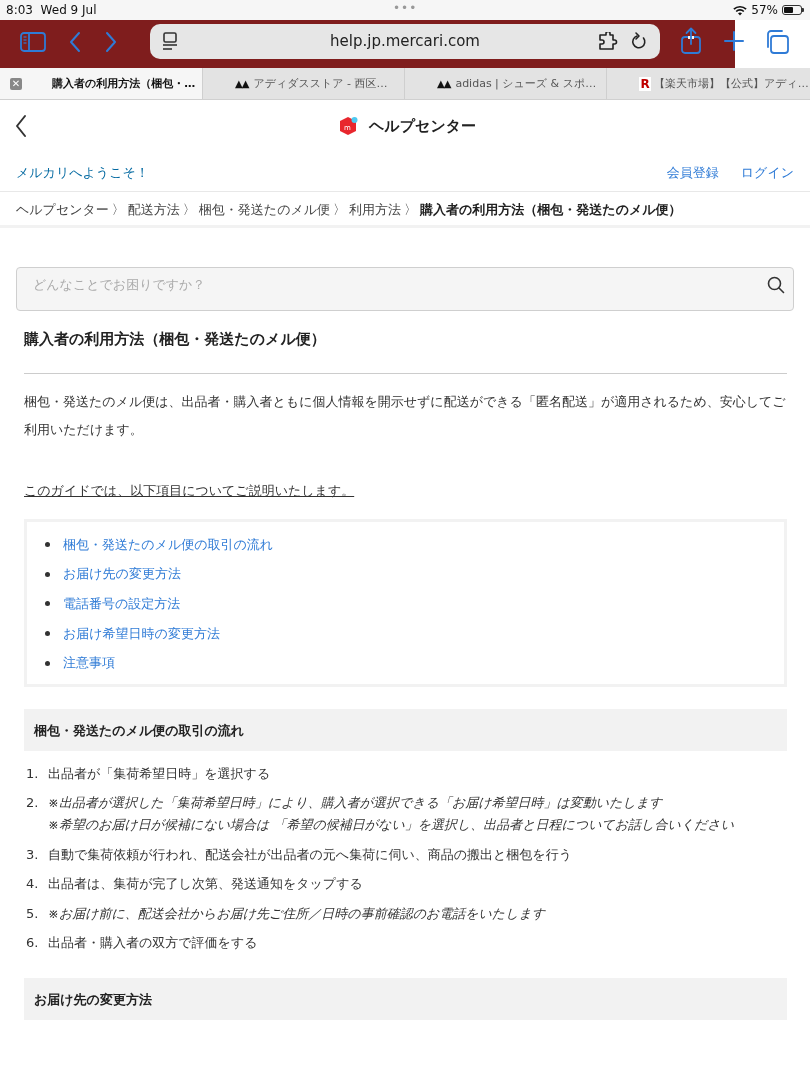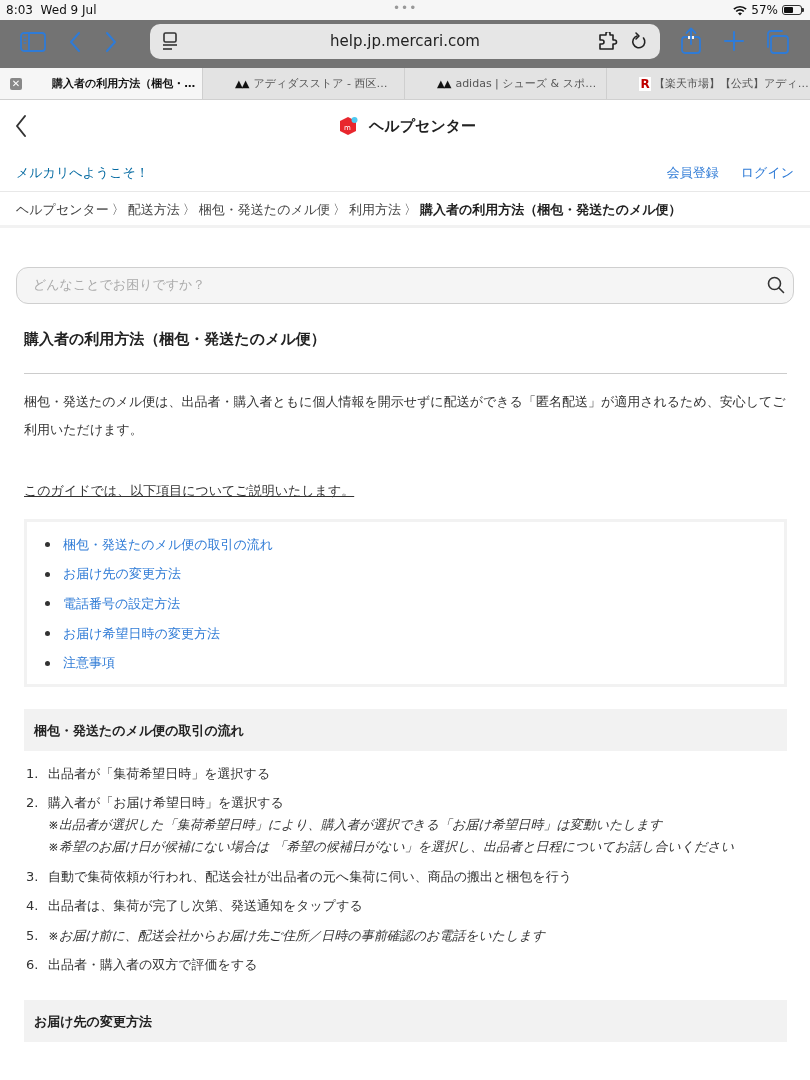--- a/index.html
+++ b/index.html
@@ -9,21 +9,21 @@
   
   .statusbar { position: absolute; top: 0; left: 0; width: 810px; height: 20px; background: #f6f6f6; font-size: 12px; color: #111; }
   .statusbar .time { position: absolute; left: 6px; top: 3px; }
   .statusbar .dots { position: absolute; left: 393px; top: 1px; color: #999; font-size: 12px; letter-spacing: 1px; }
   .statusbar .right { position: absolute; right: 8px; top: 3px; display: flex; align-items: center; gap: 4px; }
   .battery { width: 20px; height: 10px; border: 1px solid #333; border-radius: 3px; position: relative; padding: 1px; }
   .battery .lvl { width: 57%; height: 100%; background: #111; border-radius: 1px; }
   .battery:after { content: ""; position: absolute; right: -3px; top: 2px; width: 2px; height: 4px; background: #333; border-radius: 0 1px 1px 0; }
 
   
-  .toolbar { position: absolute; top: 20px; left: 0; width: 810px; height: 48px; background: #737373; }
+  .toolbar { position: absolute; top: 20px; left: 0; width: 735px; height: 48px; background: #7f1d1d; }
   .tb-icon { position: absolute; color: #2f7bd6; cursor: pointer; display: flex; align-items: center; justify-content: center; }
   .urlbar { position: absolute; left: 150px; top: 4px; width: 510px; height: 35px; background: #e6e6e6; border-radius: 10px; }
   .urlbar .url { position: absolute; left: 0; right: 0; top: 8px; text-align: center; font-size: 15px; color: #222; }
   .urlbar .reader { position: absolute; left: 12px; top: 8px; }
   .urlbar .ext { position: absolute; right: 40px; top: 8px; }
   .urlbar .reload { position: absolute; right: 12px; top: 7px; }
 
   
   .tabbar { position: absolute; top: 68px; left: 0; width: 810px; height: 32px; background: #e3e3e3; border-bottom: 1px solid #d0d0d0; display: flex; }
   .tab { flex: 0 0 auto; height: 31px; display: flex; align-items: center; font-size: 11px; color: #555; border-right: 1px solid #cfcfcf; position: relative; overflow: hidden; white-space: nowrap; cursor: pointer; }
@@ -42,21 +42,21 @@
   .welcome-row .welcome { position: absolute; left: 16px; top: 12px; font-size: 13px; color: #0369a1; }
   .welcome-row .links { position: absolute; right: 16px; top: 12px; display: flex; gap: 22px; }
   .welcome-row .links a { font-size: 13px; color: #2f7bd6; text-decoration: none; cursor: pointer; }
 
   .breadcrumb { position: absolute; top: 192px; left: 0; width: 810px; height: 36px; border-bottom: 3px solid #f2f2f2; font-size: 13px; color: #444; padding: 9px 0 0 16px; white-space: nowrap; }
   .breadcrumb a { color: #444; text-decoration: none; cursor: pointer; }
   .breadcrumb .sep { margin: 0 3px; color: #444; }
   .breadcrumb .current { font-weight: bold; color: #222; }
 
   
-  .search { position: absolute; left: 16px; top: 267px; width: 778px; height: 37px; background: #f5f5f5; border: 1px solid #cfcfcf; border-radius: 12px; }
+  .search { position: absolute; left: 16px; top: 267px; width: 778px; height: 44px; background: #f5f5f5; border: 1px solid #cfcfcf; border-radius: 4px; }
   .search input { position: absolute; left: 0; top: 0; width: 740px; height: 33px; border: none; background: transparent; padding-left: 16px; font-size: 13px; color: #333; font-family: "DejaVu Sans", "Liberation Sans", sans-serif; outline: none; }
   .search input::placeholder { color: #aaa; }
   .search .sicon { position: absolute; right: 8px; top: 8px; cursor: pointer; }
 
   
   .article { position: absolute; left: 24px; top: 318px; width: 763px; }
   .article h1 { font-size: 15px; font-weight: bold; color: #222; padding: 12px 0 0 0; height: 56px; border-bottom: 1px solid #ccc; }
   .article p { font-size: 13px; line-height: 28px; color: #333; }
   .p1 { margin-top: 14px; }
   .p2 { margin-top: 33px; text-decoration: underline; }
@@ -249,21 +249,20 @@
 
   <h2 class="section-h">梱包・発送たのメル便の取引の流れ</h2>
   <ol class="steps">
     <li>
       <span class="num">1.</span>
       <span class="body"><span>出品者が「集荷希望日時」を選択する</span></span>
     </li>
     <li>
       <span class="num">2.</span>
       <span class="body">
-        <span>購入者が「お届け希望日時」を選択する</span>
         <span class="note">※出品者が選択した「集荷希望日時」により、購入者が選択できる「お届け希望日時」は変動いたします</span>
         <span class="note">※希望のお届け日が候補にない場合は 「希望の候補日がない」を選択し、出品者と日程についてお話し合いください</span>
       </span>
     </li>
     <li>
       <span class="num">3.</span>
       <span class="body"><span>自動で集荷依頼が行われ、配送会社が出品者の元へ集荷に伺い、商品の搬出と梱包を行う</span></span>
     </li>
     <li>
       <span class="num">4.</span>

